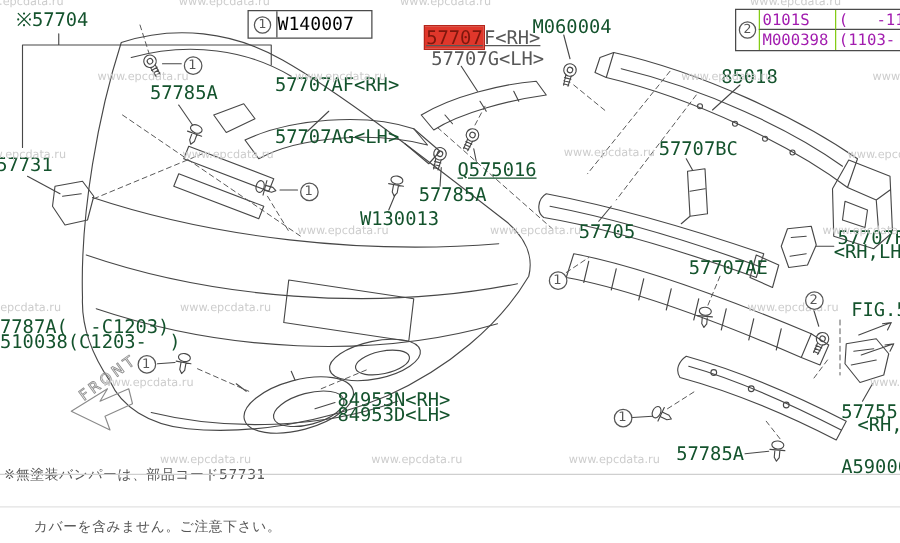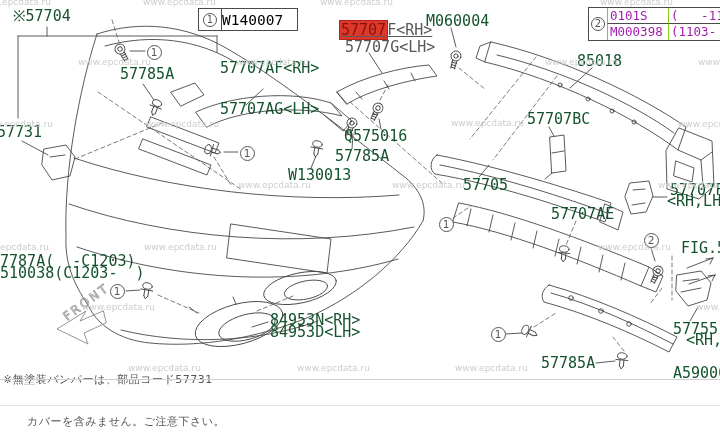--- a/index.html
+++ b/index.html
@@ -173,21 +173,21 @@
 
   <div id="labels">
       <div class="plabel" style="left: 13px; top: 10px;">※57704</div>
       <div class="plabel" style="left: -3px; top: 126px;">57731</div>
       <div class="plabel" style="left: 120px; top: 68px;">57785A</div>
       <div class="plabel" style="left: 220px; top: 62px;">57707AF&lt;RH&gt;</div>
       <div class="plabel" style="left: 220px; top: 75px; margin-top: 28px;">57707AG&lt;LH&gt;</div>
       <div class="plabel" style="left: 426px; top: 15px;">M060004</div>
       <div class="plabel" style="left: 577px; top: 55px;">85018</div>
       <div class="plabel" style="left: 527px; top: 113px;">57707BC</div>
-      <div class="plabel" style="left: 344px; top: 130px;">Q575016</div>
+      <div class="plabel" style="left: 366px; top: 130px; text-decoration: underline;">Q575016</div>
       <div class="plabel" style="left: 335px; top: 150px;">57785A</div>
       <div class="plabel" style="left: 288px; top: 169px;">W130013</div>
       <div class="plabel" style="left: 463px; top: 179px;">57705</div>
       <div class="plabel" style="left: 551px; top: 208px;">57707AE</div>
       <div class="plabel" style="left: 670px; top: 184px;">57707F</div>
       <div class="plabel" style="left: 667px; top: 195px;">&lt;RH,LH</div>
       <div class="plabel" style="left: -9px; top: 255px;">57787A(  -C1203)</div>
       <div class="plabel" style="left: -9px; top: 267px;">H510038(C1203-  )</div>
       <div class="plabel" style="left: 270px; top: 314px;">84953N&lt;RH&gt;</div>
       <div class="plabel" style="left: 270px; top: 326px;">84953D&lt;LH&gt;</div>

